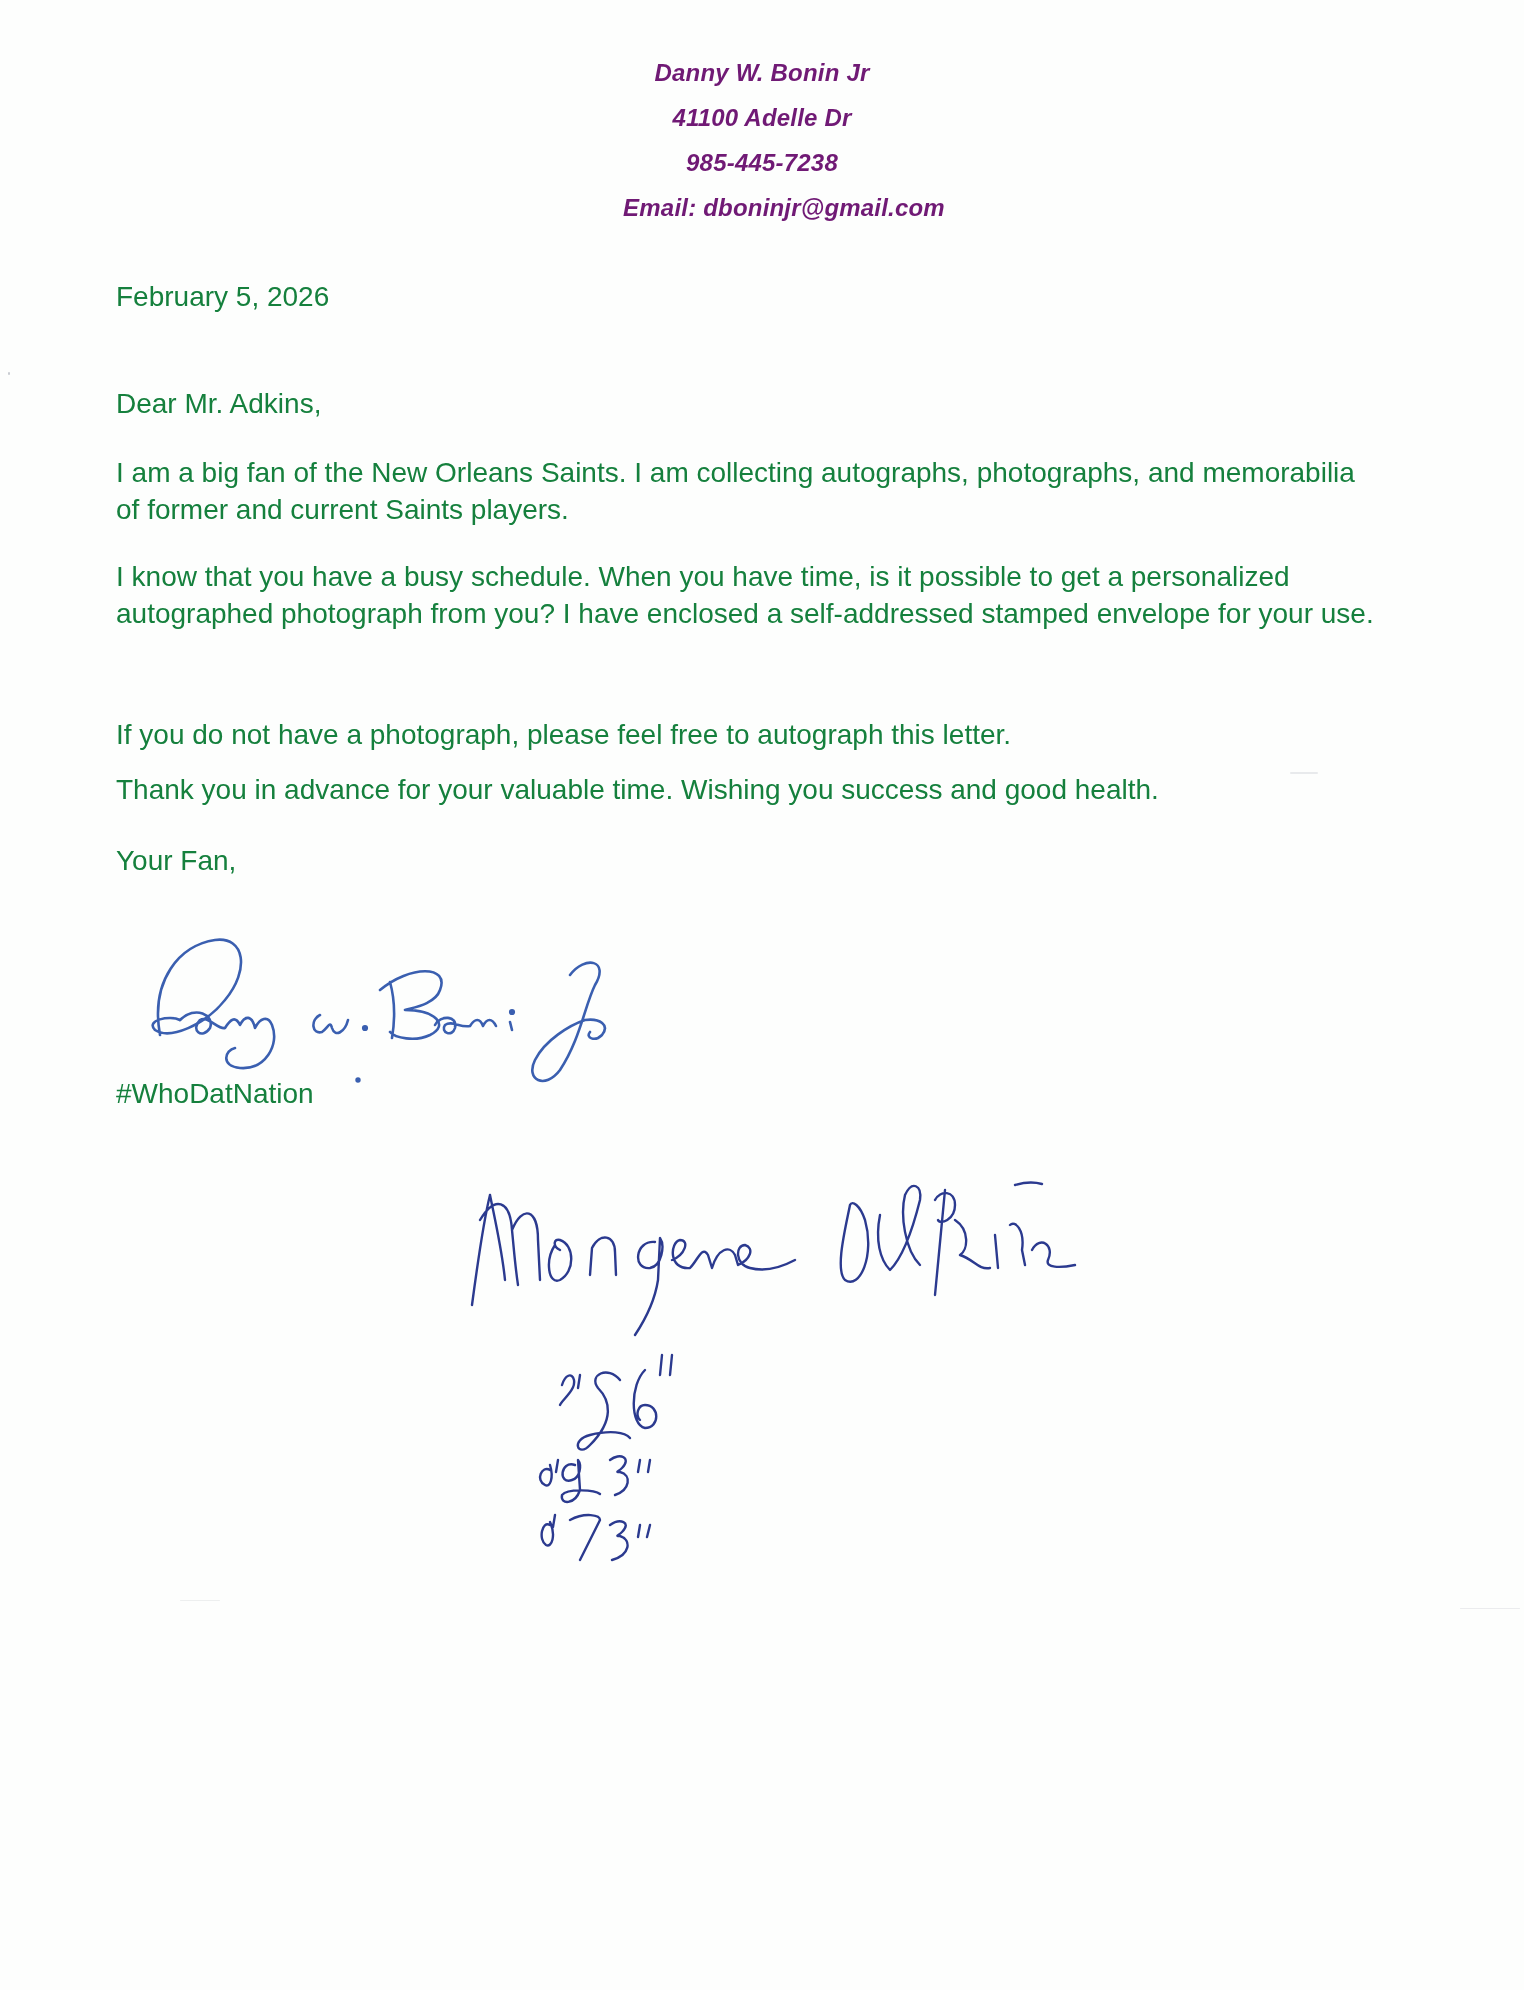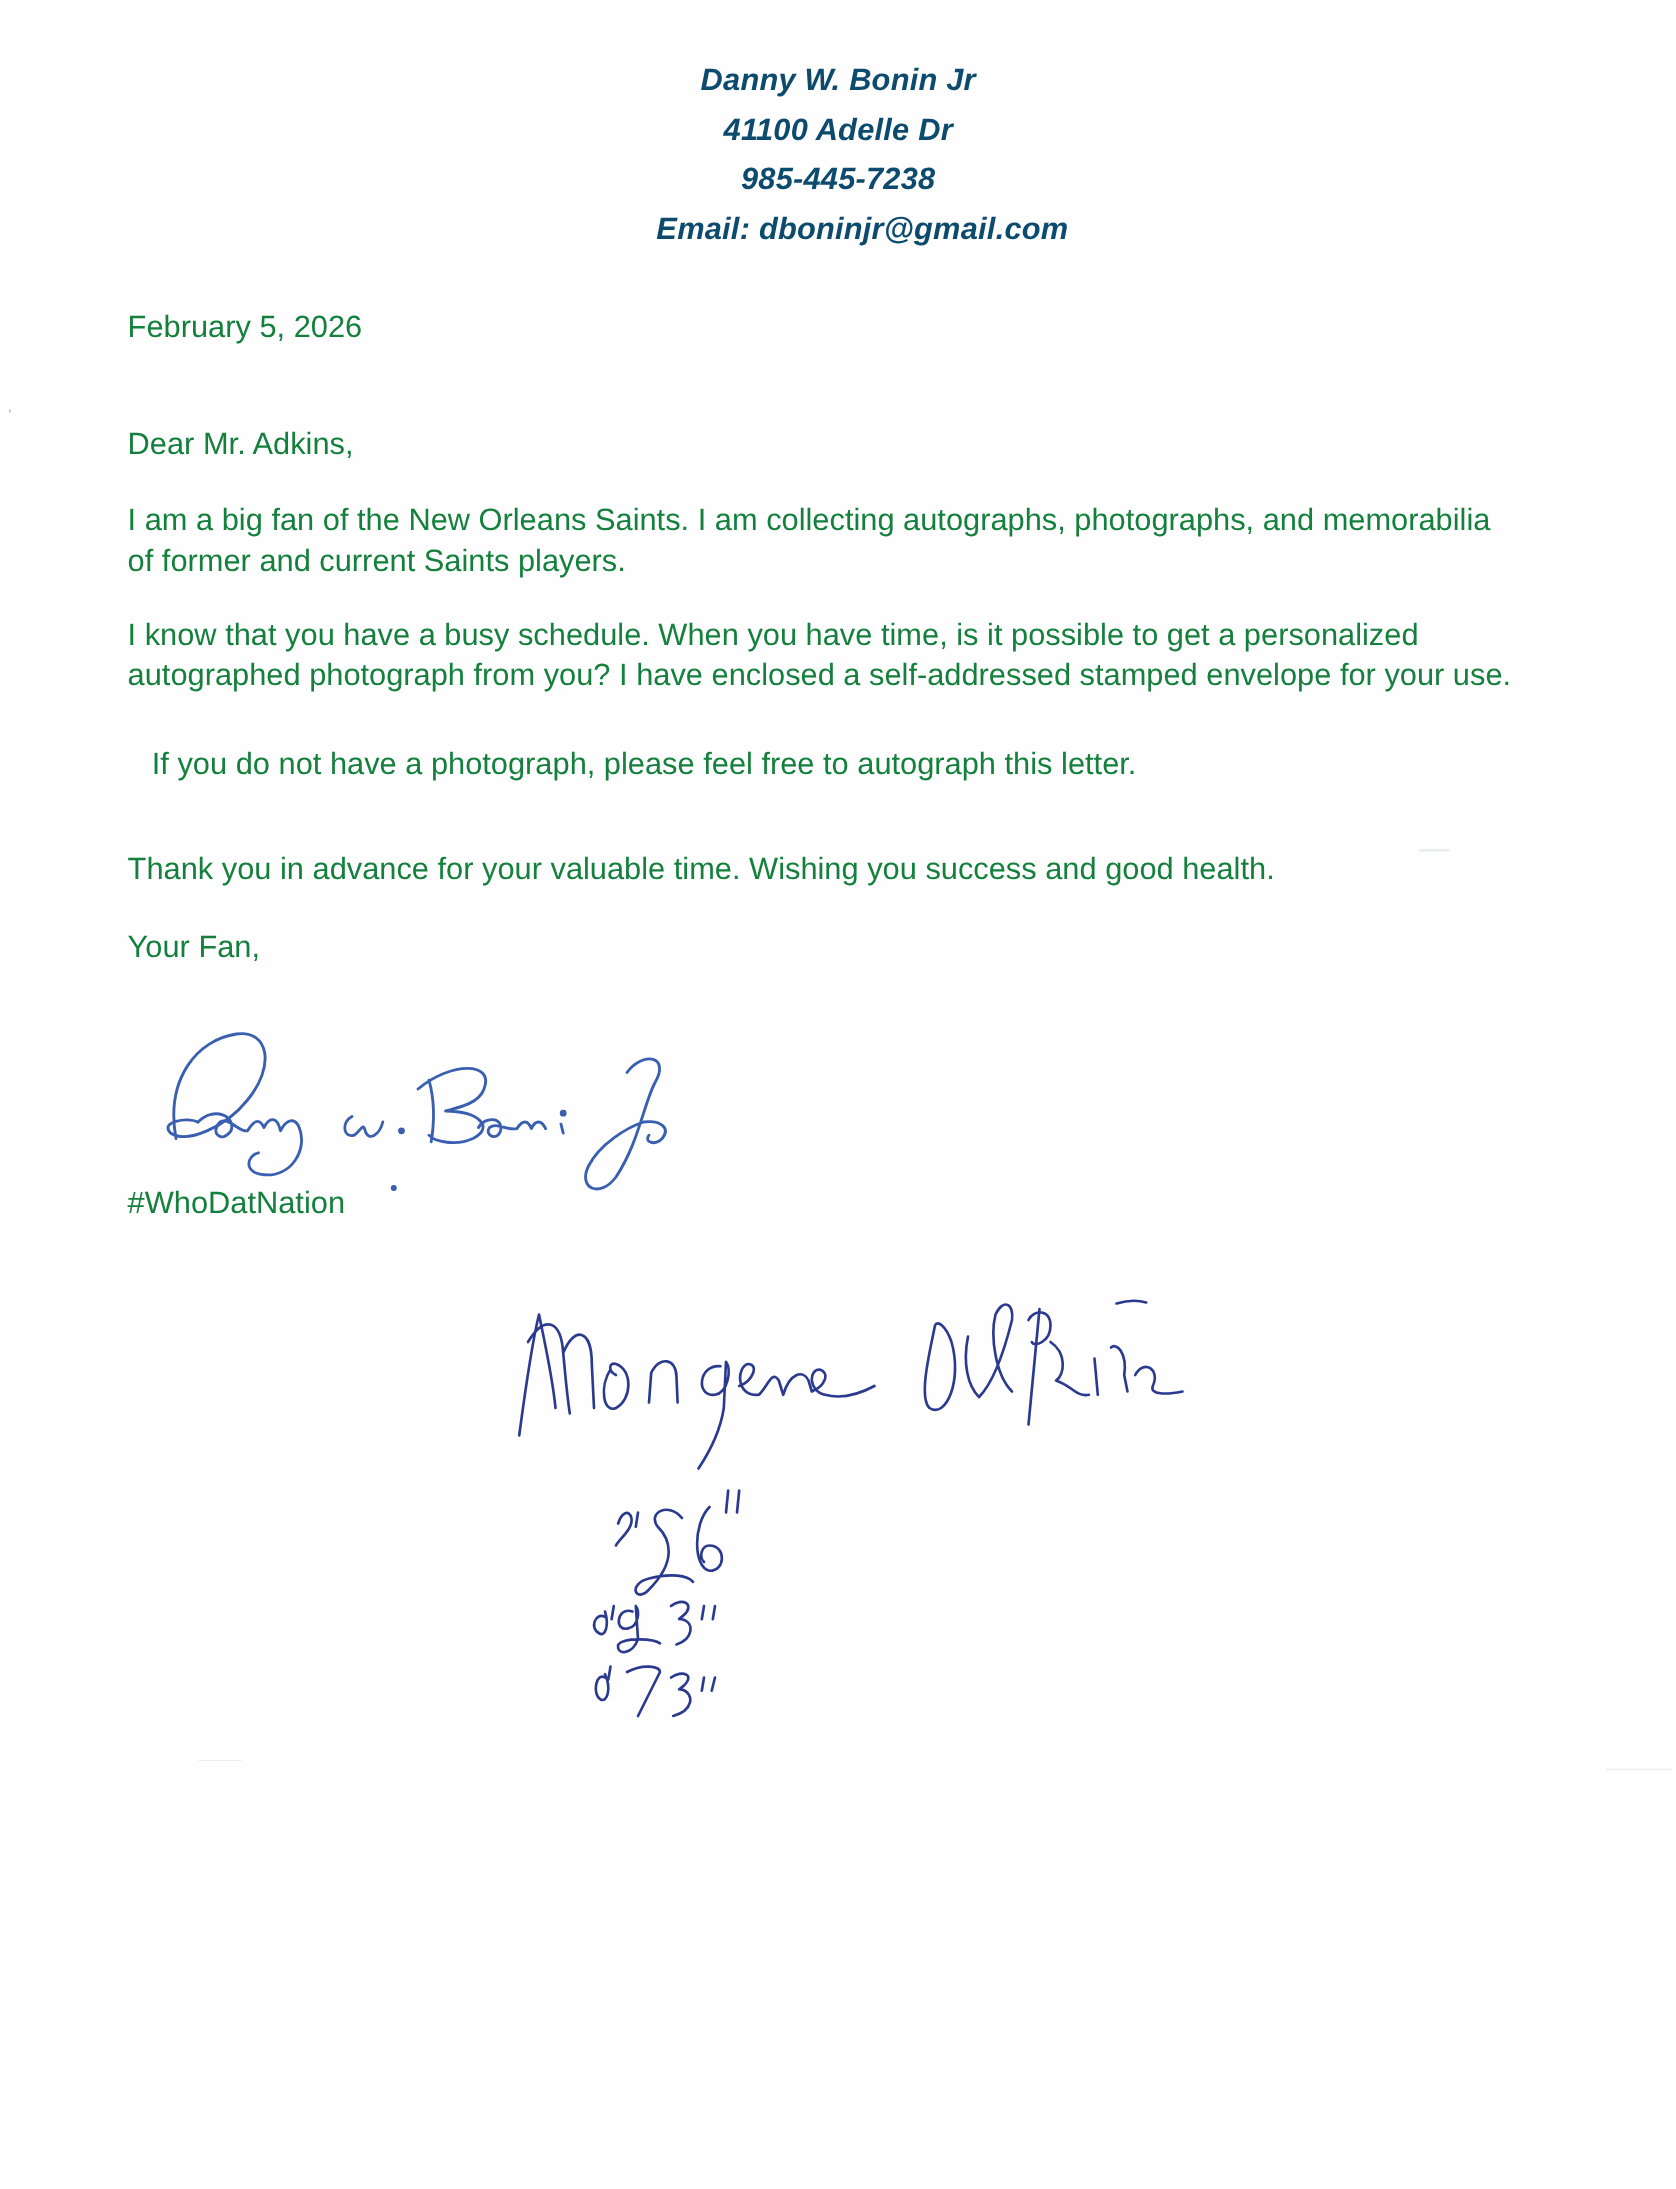--- a/index.html
+++ b/index.html
@@ -14,42 +14,42 @@
       overflow: hidden;
       font-family: "Liberation Sans", sans-serif;
       color: #1c1c1c;
     }
     .letterhead {
       position: absolute;
       left: 0;
       width: 1524px;
       top: 50px;
       text-align: center;
-      color: #0c4a6e;
+      color: #701a75;
       font-style: italic;
       font-weight: bold;
-      font-size: 28px;
+      font-size: 24px;
       line-height: 45px;
       letter-spacing: 0.2px;
     }
     .letterhead .line { display: block; }
     .letterhead .email-line { position: relative; left: 22px; }
     .body-text {
       position: absolute;
       left: 116px;
       font-size: 28px;
       line-height: 37px;
       color: #15803d;
       width: 1310px;
     }
     .date { top: 278px; }
     .salutation { top: 385px; }
     .para1 { top: 454px; width: 1240px; }
     .para2 { top: 558px; }
-    .para3 { top: 676px; margin-left: 22px; }
+    .para3 { top: 716px; }
     .para4 { top: 771px; }
     .closing { top: 842px; }
     .hashtag { top: 1075px; }
     .signature {
       position: absolute;
       left: 140px;
       top: 920px;
       width: 600px;
       height: 170px;
     }

